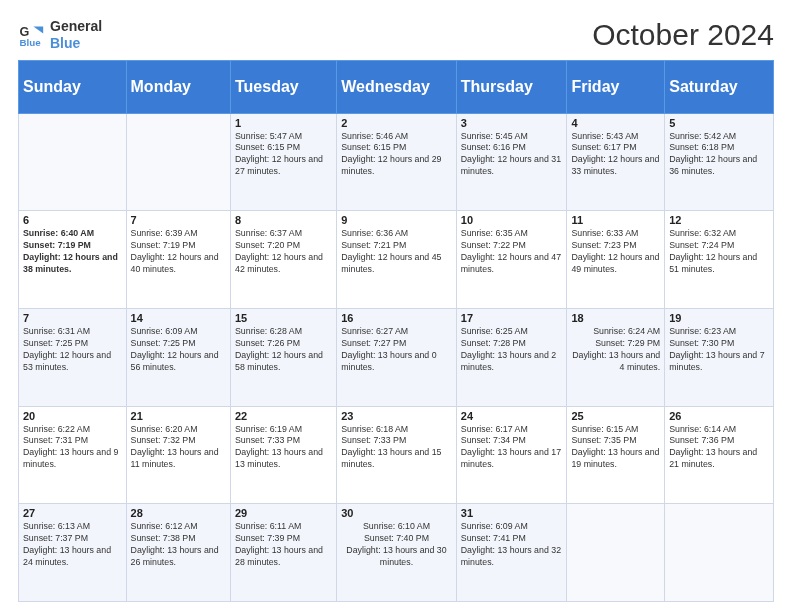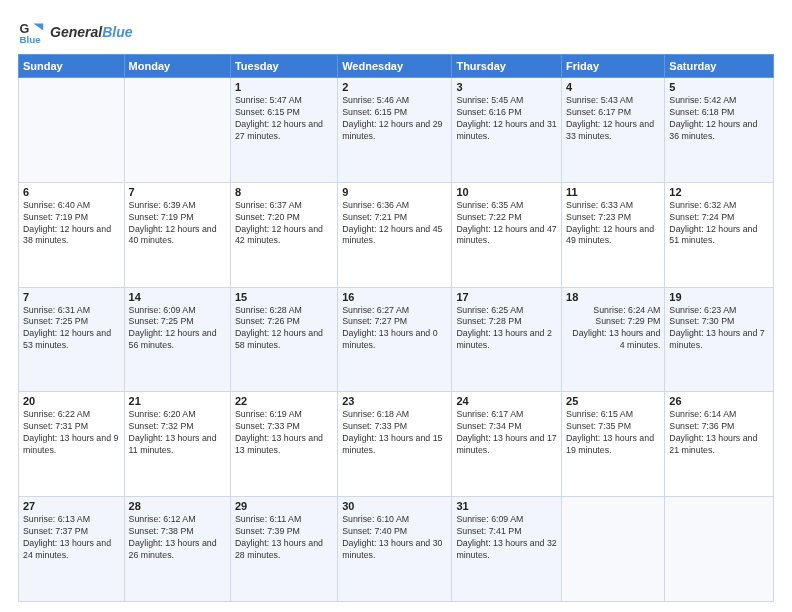--- a/index.html
+++ b/index.html
@@ -48,23 +48,23 @@
     }
     table {
       width: 100%;
       border-collapse: collapse;
       flex: 1;
       font-size: 9.5px;
     }
     thead tr th {
       background-color: #3a7bd5;
       color: #fff;
-      padding: 5px 4px;
+      padding: 17px 4px;
       text-align: left;
-      font-size: 11px;
+      font-size: 16px;
       font-weight: bold;
       border: 1px solid #5a9ae5;
     }
     tbody tr {
       vertical-align: top;
     }
     tbody tr:nth-child(odd) {
       background-color: #f2f5fb;
     }
     tbody tr:nth-child(even) {
@@ -96,26 +96,27 @@
 <body>
 
 <div class="page">
   <div class="header">
     <div class="logo">
       <svg class="logo-icon" viewBox="0 0 40 40">
         <text x="2" y="22" font-size="18" font-weight="bold" fill="#333">G</text>
         <polygon points="22,8 36,18 36,8" fill="#4a90d9"></polygon>
         <text x="2" y="36" font-size="14" font-weight="bold" fill="#4a90d9">Blue</text>
       </svg>
-      <div style="display:flex;flex-direction:row;line-height:1.2;font-style:italic;">
+      <div style="display:flex;flex-direction:column;line-height:1.2;">
         <span style="font-size:14px;font-weight:bold;color:#333;">General</span>
         <span style="font-size:14px;font-weight:bold;color:#4a90d9;">Blue</span>
       </div>
     </div>
     <div class="title-block">
+      <h1>October 2024</h1>
     </div>
   </div>
 
   <table>
     <thead>
       <tr>
 
       <th>Sunday</th>
           <th>Monday</th>
           <th>Tuesday</th>
@@ -156,21 +157,21 @@
           <td>
             <div class="day-num">5</div>
             <div class="day-info" style="white-space: pre-line;">Sunrise: 5:42 AM
 Sunset: 6:18 PM
 Daylight: 12 hours and 36 minutes.</div>
           </td>
         </tr>
         <tr>
           <td>
             <div class="day-num">6</div>
-            <div class="day-info" style="white-space: pre-line;">Sunrise: 6:40 AM
+            <div class="day-info" style="white-space: pre-line; font-weight: bold;">Sunrise: 6:40 AM
 Sunset: 7:19 PM
 Daylight: 12 hours and 38 minutes.</div>
           </td>
           <td>
             <div class="day-num">7</div>
             <div class="day-info" style="white-space: pre-line;">Sunrise: 6:39 AM
 Sunset: 7:19 PM
 Daylight: 12 hours and 40 minutes.</div>
           </td>
           <td>
@@ -306,21 +307,21 @@
 Daylight: 13 hours and 26 minutes.</div>
           </td>
           <td>
             <div class="day-num">29</div>
             <div class="day-info" style="white-space: pre-line;">Sunrise: 6:11 AM
 Sunset: 7:39 PM
 Daylight: 13 hours and 28 minutes.</div>
           </td>
           <td>
             <div class="day-num">30</div>
-            <div class="day-info" style="white-space: pre-line;">Sunrise: 6:10 AM
+            <div class="day-info" style="white-space: pre-line; text-align: center;">Sunrise: 6:10 AM
 Sunset: 7:40 PM
 Daylight: 13 hours and 30 minutes.</div>
           </td>
           <td>
             <div class="day-num">31</div>
             <div class="day-info" style="white-space: pre-line;">Sunrise: 6:09 AM
 Sunset: 7:41 PM
 Daylight: 13 hours and 32 minutes.</div>
           </td>
           <td class="empty-cell"></td>

